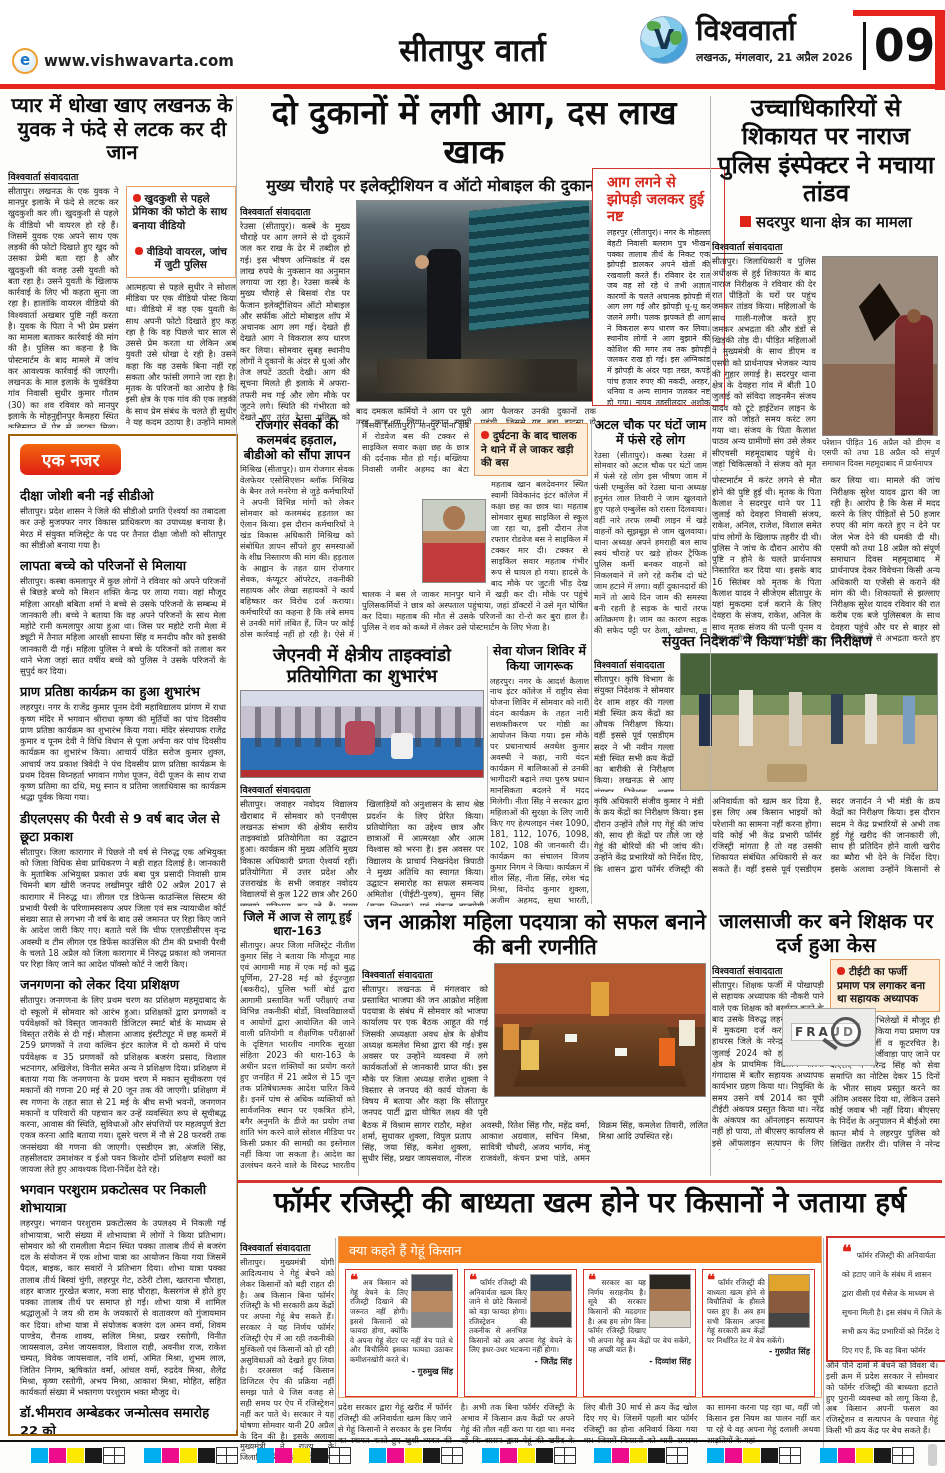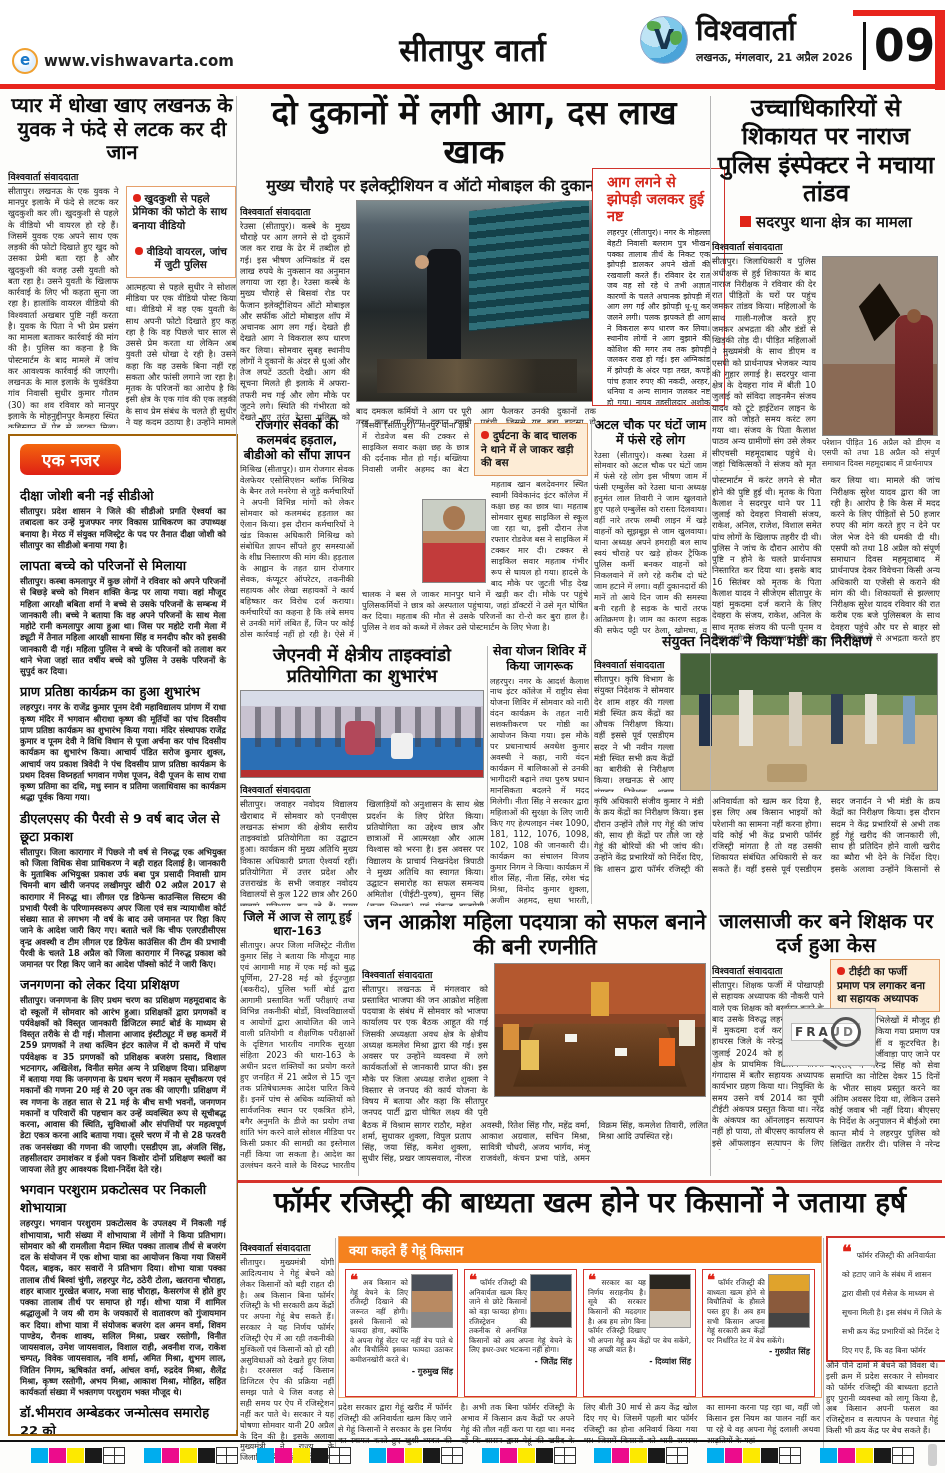--- a/index.html
+++ b/index.html
@@ -35,27 +35,27 @@
   .bbox .dot{display:inline-block;width:8px;height:8px;border-radius:50%;background:#e02418;margin-right:4px;}
   .bbox.plain{background:#fff;border:1.5px solid #e5a06a;}
   .vline{position:absolute;width:1px;background:#b5b5b5;}
   .photo{position:relative;overflow:hidden;border:1px solid #888;}
   .cap{font-size:7.8px;line-height:1.3;text-align:justify;color:#222;margin-top:2px;}
   
   .eknazar{border:2px solid #a16207;padding:8px 10px 6px;background:#fff;}
   .ekbadge{display:inline-block;background:linear-gradient(180deg,#f4660e,#df2014);color:#fff;font-weight:bold;
            font-size:17px;padding:4px 22px;border-radius:7px;margin-bottom:6px;}
   .brief h3{font-size:13px;margin:5px 0 2px;color:#0d0d0d;}
-  .brief p{margin:0 0 4px;font-weight:bold;}
+  .brief p{margin:0 0 4px;}
   
   .redbox{border:1.5px solid #d0342c;padding:5px 14px;background:#fff;}
   .redbox .hl{color:#d6281c;font-size:14.5px;text-align:left;}
   
   .kisanbox{border:1px solid #e5a06a;background:#fff;}
-  .kisanbar{background:#f5821f;color:#fff;font-weight:bold;font-size:13px;padding:4px 10px;}
+  .kisanbar{background:#f5821f;color:#fff;font-weight:normal;font-size:13px;padding:4px 10px;}
   .qcard{border:1.5px solid #d6342c;padding:4px;width:109px;height:118px;overflow:hidden;position:relative;font-size:7.3px;line-height:1.32;text-align:justify;}
   .qm{color:#e02418;font-weight:bold;font-size:15px;line-height:.8;font-family:"DejaVu Serif","Liberation Serif",serif;}
   .qname{font-weight:bold;font-size:8px;text-align:right;display:block;margin-top:2px;}
   .fphoto{float:right;width:40px;height:52px;margin:0 0 2px 3px;border:1px solid #999;}
   
   .cbars{position:absolute;left:0;top:1447px;width:945px;display:flex;justify-content:space-around;padding:0 22px;box-sizing:border-box;}
   .cgrp{display:flex;gap:1px;align-items:center;}
   .csq{width:17px;height:15px;}
   .creg{width:20px;height:15px;border:1px solid #333;background:
         linear-gradient(#333,#333) center/100% 1px no-repeat,

